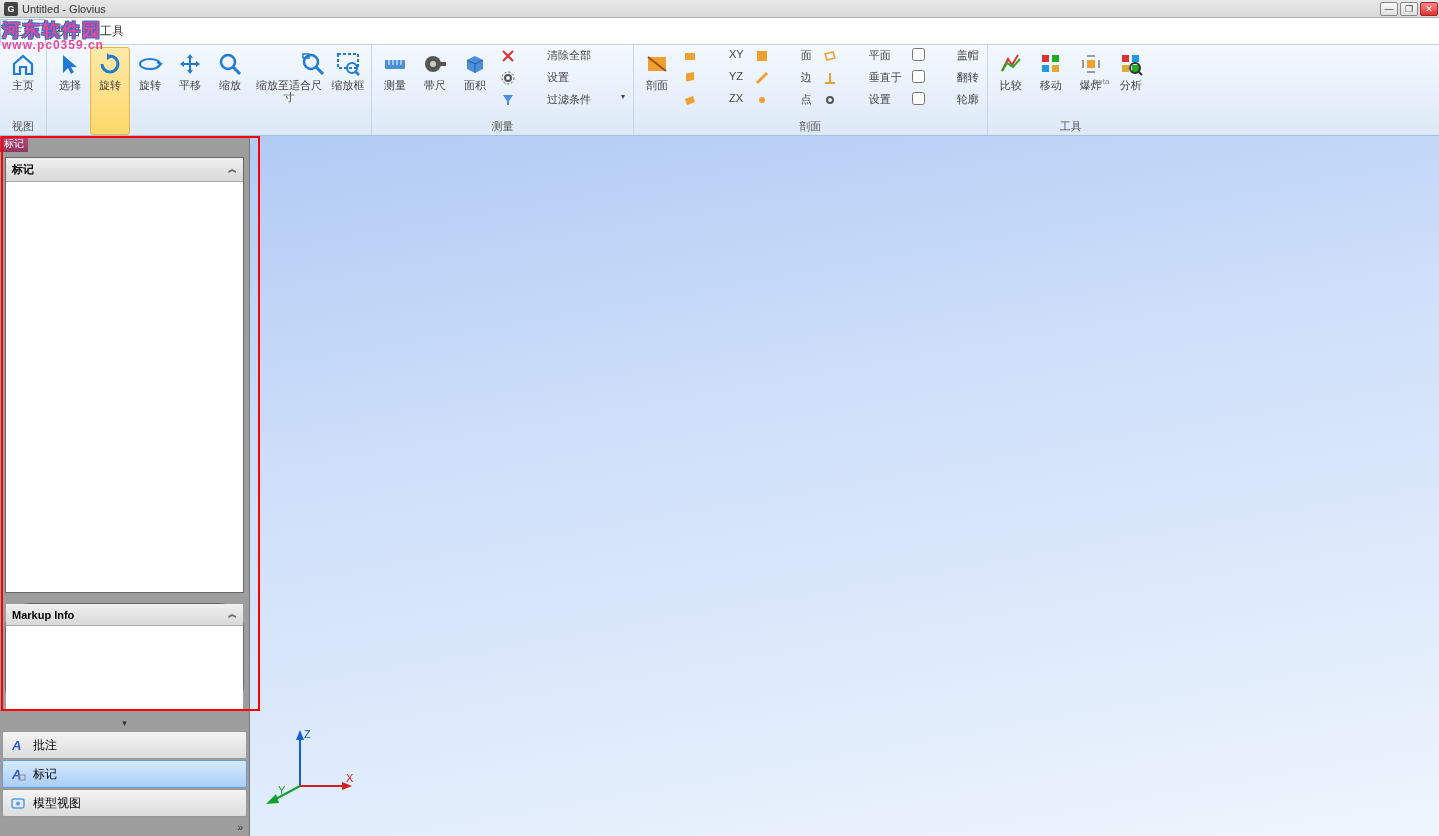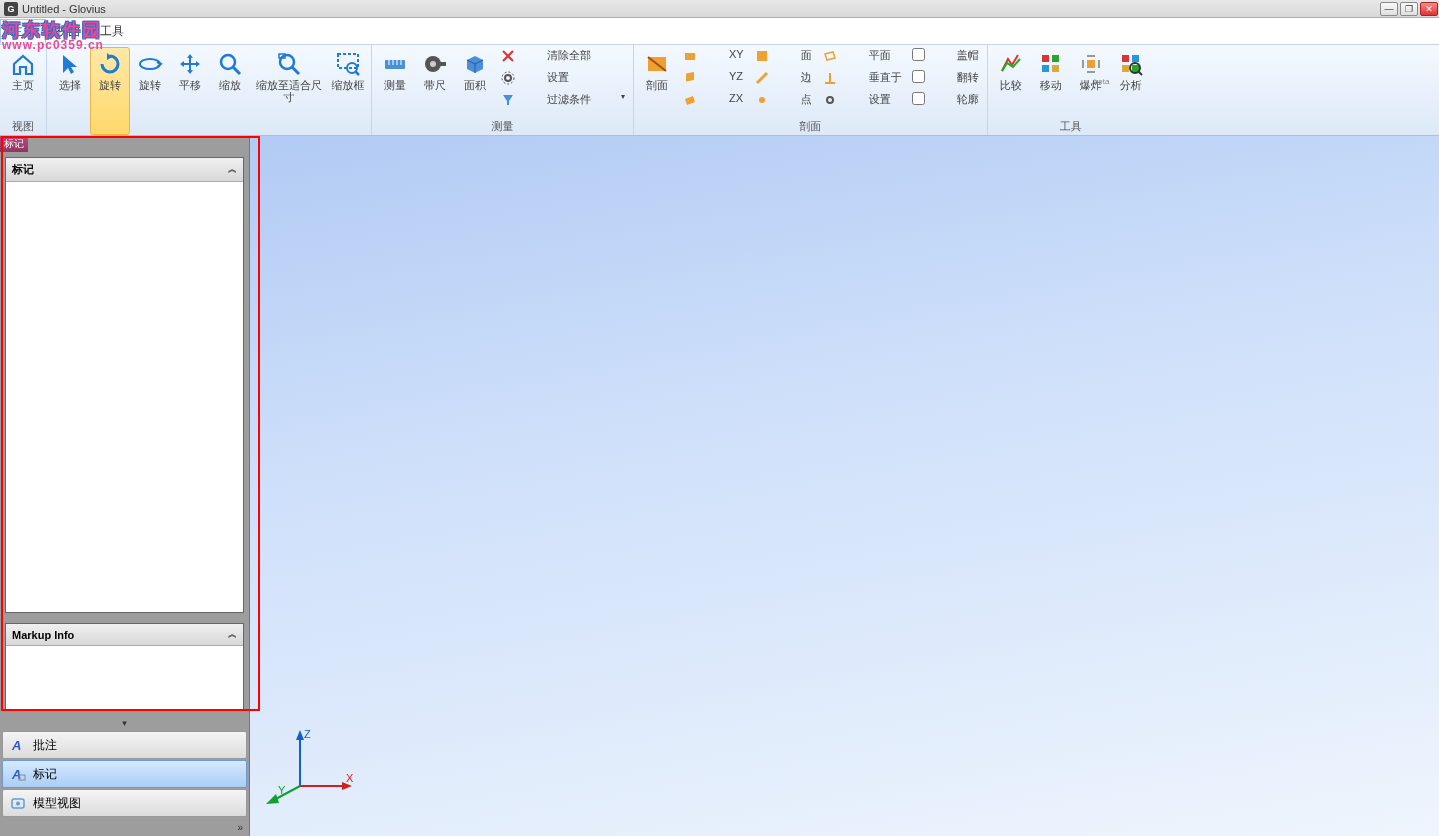--- a/index.html
+++ b/index.html
@@ -16,38 +16,38 @@
 .menubar .menu-item.active { background:#fff; border:1px solid #a8c7e8; border-bottom:none; }
 .watermark { position:absolute; left:2px; top:18px; z-index:5; pointer-events:none; }
 .watermark .t1{ font-size:18px; font-weight:bold; letter-spacing:2px; color:#ec4899; text-shadow: -1px -1px 0 #2b6fc9, 1px -1px 0 #2b6fc9, -1px 1px 0 #2b6fc9, 1px 1px 0 #2b6fc9;}
 .watermark .t2{ font-size:12px; font-weight:bold; color:#ec4899; margin-top:-4px; letter-spacing:1px; }
 
 .ribbon { height: 92px; background:linear-gradient(#f4f9ff,#dde9f7); border-top:1px solid #c4d6ec; border-bottom:1px solid #a8c0dd; display:flex; font-size:11px; color:#444; }
 .ribbon-group { display:flex; flex-direction:column; border-right:1px solid #c4d6ec; padding:2px 3px 0; }
 .ribbon-group .row { display:flex; flex:1; }
 .ribbon-group .grp-label { text-align:center; font-size:11px; color:#555; padding:2px 0 1px; }
 .rbtn-big { width:40px; display:flex; flex-direction:column; align-items:center; padding:3px 1px; border:1px solid transparent; border-radius:3px; }
-.rbtn-big.wide { width:78px; }
+.rbtn-big.wide { width:78px;align-items:flex-end; }
 .rbtn-big.active { background:linear-gradient(#ffe9a8,#ffd86b); border:1px solid #e8b64a; }
 .rbtn-big .ic { width:26px; height:26px; display:flex; align-items:center; justify-content:center; }
 .rbtn-big .lbl { font-size:11px; margin-top:2px; text-align:center; line-height:1.1; }
 .rbtn-sm { height:22px; display:flex; align-items:flex-start; padding:0 4px; border:1px solid transparent; border-radius:2px; font-size:11px; white-space:nowrap;gap:28px; }
 .rbtn-sm .ic { width:16px; height:16px; margin-right:3px; display:flex; align-items:center; justify-content:center; }
 .rbtn-sm input[type=checkbox]{ margin-right:4px; }
 .col { display:flex; flex-direction:column; justify-content:flex-start; }
 
 .workspace { display:flex; height:calc(836px - 18px - 26px - 92px); position:relative; }
 .sidepanel { width:250px; background:#9d9d9d; display:flex; flex-direction:column; border-right:1px solid #777; }
 .panel-tab-top { background:linear-gradient(#b94a7c,#8d3860); color:#fff; font-size:10px; padding:1px 4px; display:inline-block; width:fit-content; }
 .panel-box { margin:5px; background:#fff; border:1px solid #666; display:flex; flex-direction:column; }
 .panel-box.grow { flex:1; }
 .panel-box .hdr { background:linear-gradient(#f0f0f0,#d8d8d8); border-bottom:1px solid #aaa; padding:4px 6px; font-size:11px; font-weight:bold; display:flex; align-items:center; }
 .panel-box .hdr .collapse { margin-left:auto; font-size:9px; color:#666; }
 .panel-box .body { flex:1; background:#fff; }
-.panel-small { height:88px; }
+.panel-small { height:108px;border-radius:25px; }
 .panel-split { height:14px; display:flex; justify-content:center; align-items:center; }
 .panel-split .tri { font-size:9px; color:#333; }
 .side-tabs { }
 .side-tab { height:28px; background:linear-gradient(#f4f4f4,#dcdcdc); border:1px solid #999; margin:1px 2px; display:flex; align-items:center; padding:0 6px; font-size:12px; border-radius:2px; }
 .side-tab.active { background:linear-gradient(#d6e9ff,#a9cef5); border-color:#6a9bd8; }
 .side-tab .ic { width:18px; height:16px; margin-right:6px; display:flex; align-items:center; justify-content:center; }
 .side-footer { height:18px; display:flex; justify-content:flex-end; align-items:center; padding-right:6px; }
 .side-footer .chev { font-size:10px; color:#333; }
 
 .viewport { flex:1; background:linear-gradient(170deg,#b2cbf4 0%, #cfe0fa 40%, #eef5fd 100%); position:relative; }

